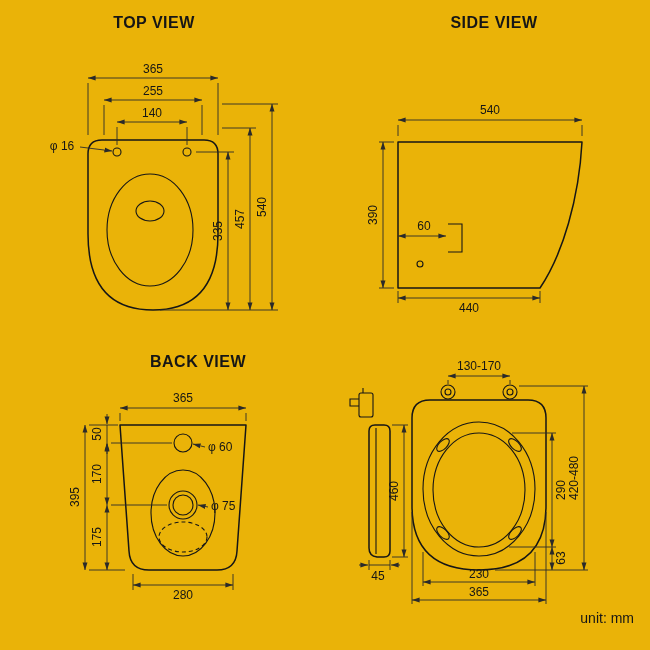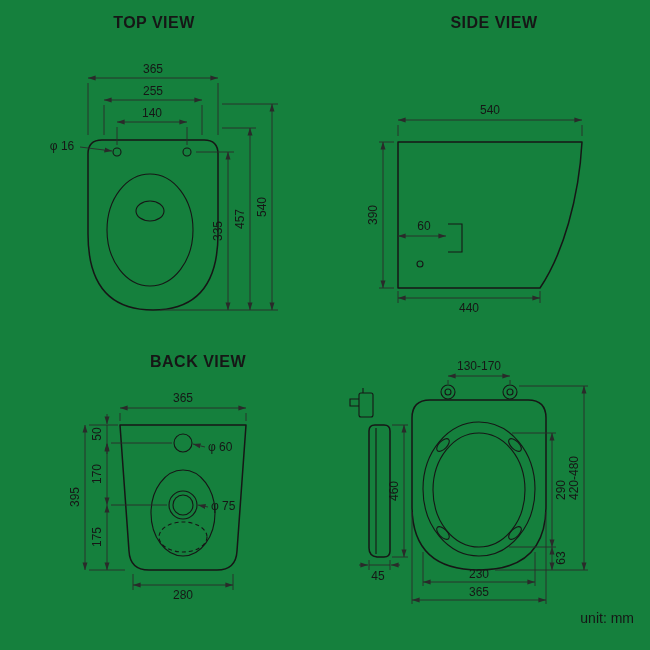--- a/index.html
+++ b/index.html
@@ -1,16 +1,16 @@
 <!DOCTYPE html>
 <html><head>
 <meta charset="utf-8">
 <style>
   html,body{margin:0;padding:0;background:#ffffff;}
-  .sheet{width:650px;height:650px;position:relative;background:#15803d;overflow:hidden;}
+  .sheet{width:650px;height:650px;position:relative;background:#eab308;overflow:hidden;}
   svg{display:block;}
   text{font-family:"Liberation Sans","DejaVu Sans",sans-serif;fill:#161616;}
   .title{font-size:16px;font-weight:700;letter-spacing:.5px;}
   .dim-t{font-size:12px;}
   .unit-t{font-size:14px;}
   .outline{fill:none;stroke:#161616;stroke-width:1.5;stroke-linejoin:round;stroke-linecap:round;}
   .thin{fill:none;stroke:#161616;stroke-width:1.1;}
   .dashed{stroke-dasharray:4 3;}
   .dim,.ext{stroke:#2a2a2a;stroke-width:0.9;fill:none;}
 </style>

